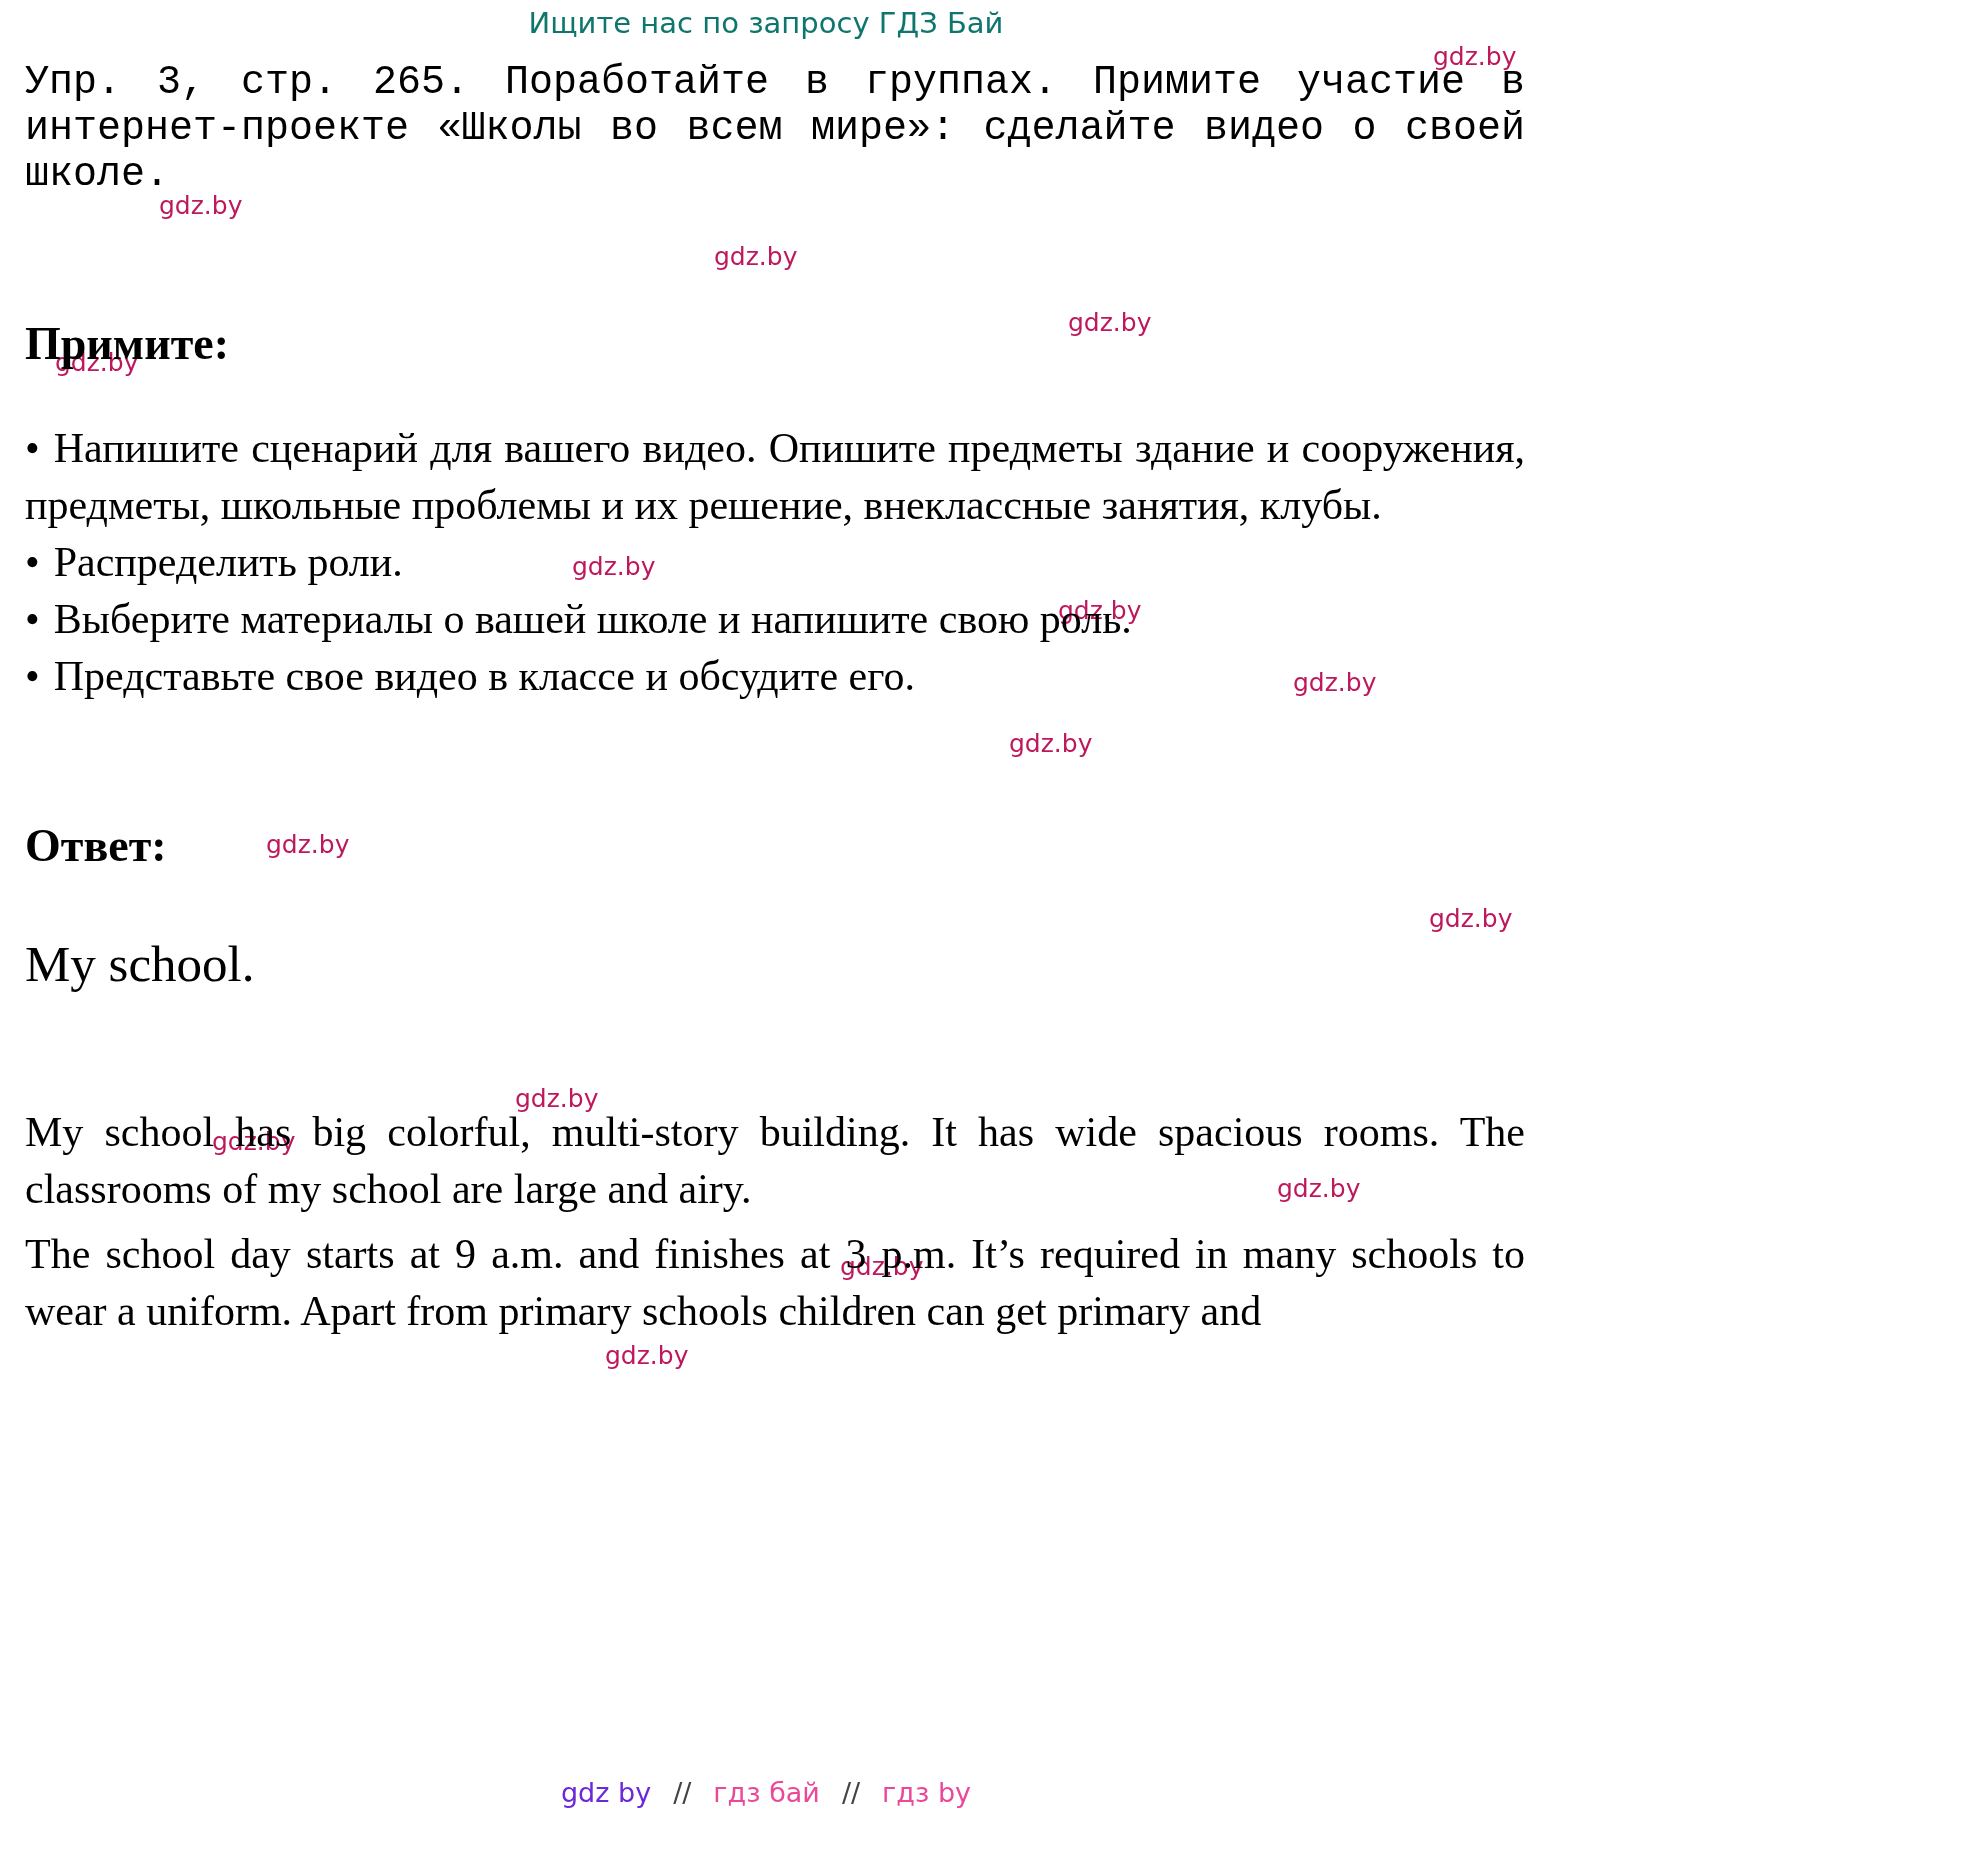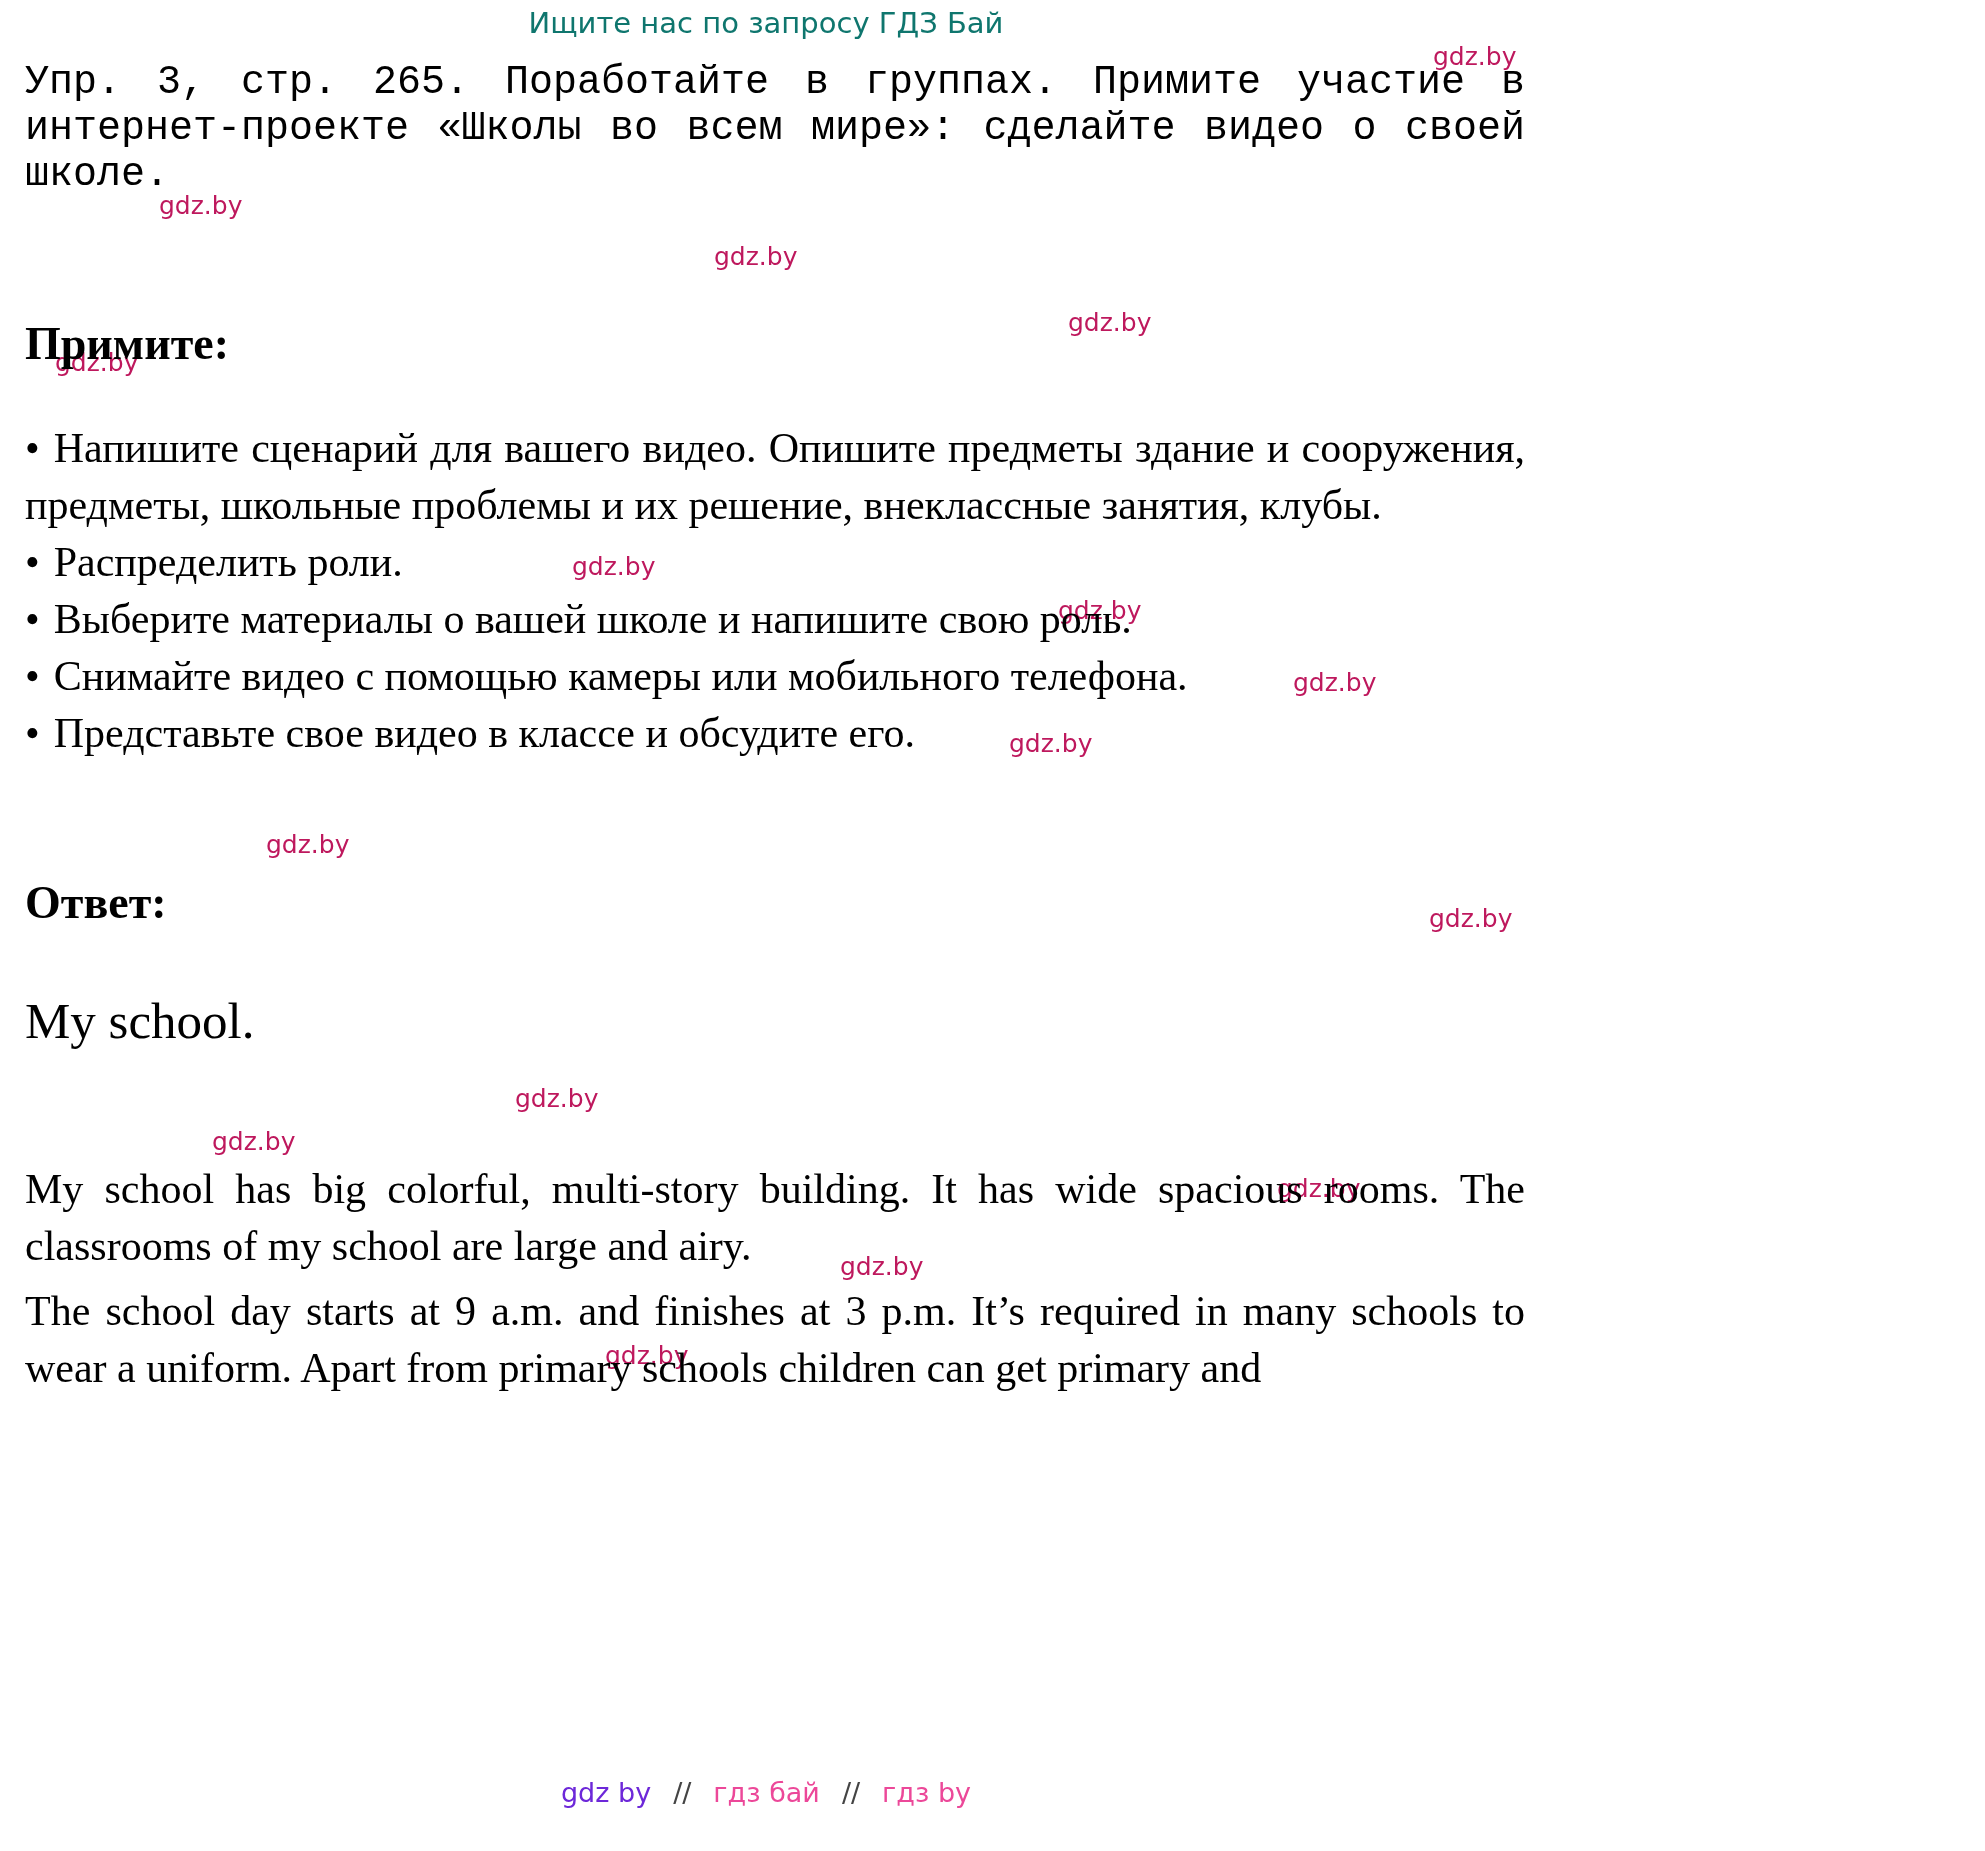--- a/index.html
+++ b/index.html
@@ -115,23 +115,20 @@
     <div class="bullet">
       <span class="bullet-glyph">•</span><span>Напишите сценарий для вашего видео. Опишите предметы здание и сооружения, предметы, школьные проблемы и их решение, внеклассные занятия, клубы.</span>
     </div>
     <div class="bullet">
       <span class="bullet-glyph">•</span><span>Распределить роли.</span>
     </div>
     <div class="bullet">
       <span class="bullet-glyph">•</span><span>Выберите материалы о вашей школе и напишите свою роль.</span>
     </div>
     <div class="bullet">
-      <span class="bullet-glyph">•</span><span>Снимайте видео с помощью камеры или мобильного телефона.</span>
-    </div>
-    <div class="bullet">
       <span class="bullet-glyph">•</span><span>Представьте свое видео в классе и обсудите его.</span>
     </div>
   </div>
 
   <div class="section-heading answer-heading">Ответ:</div>
 
   <div class="answer-subheading">My school.</div>
 
   <div class="para para-1">My school has big colorful, multi-story building. It has wide spacious rooms. The classrooms of my school are large and airy.</div>
   <div class="para para-2">The school day starts at 9 a.m. and finishes at 3 p.m. It’s required in many schools to wear a uniform. Apart from primary schools children can get primary and</div>

